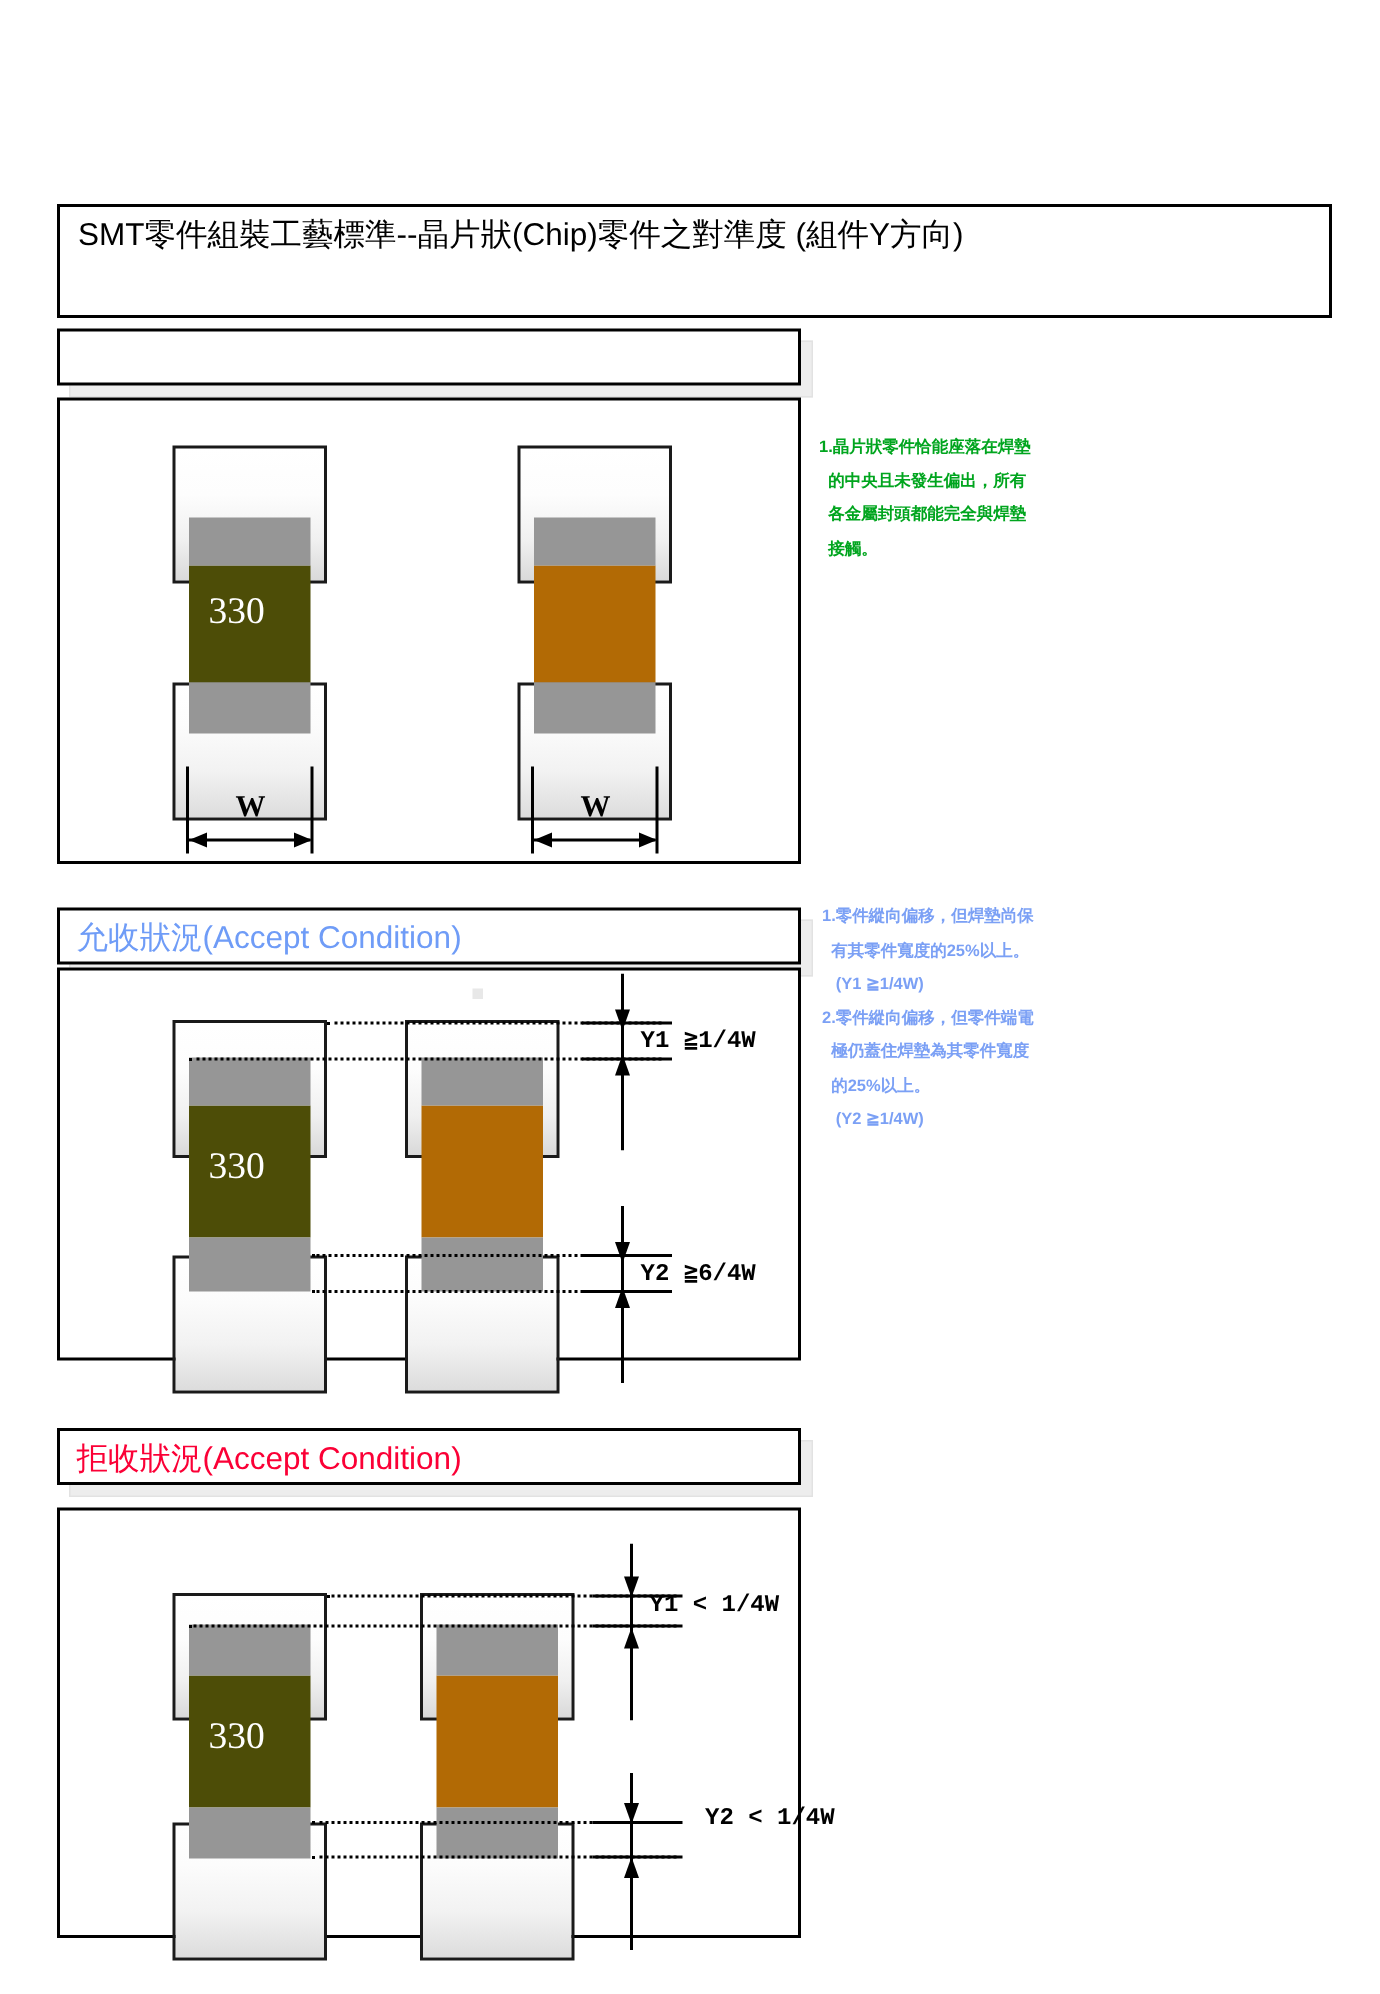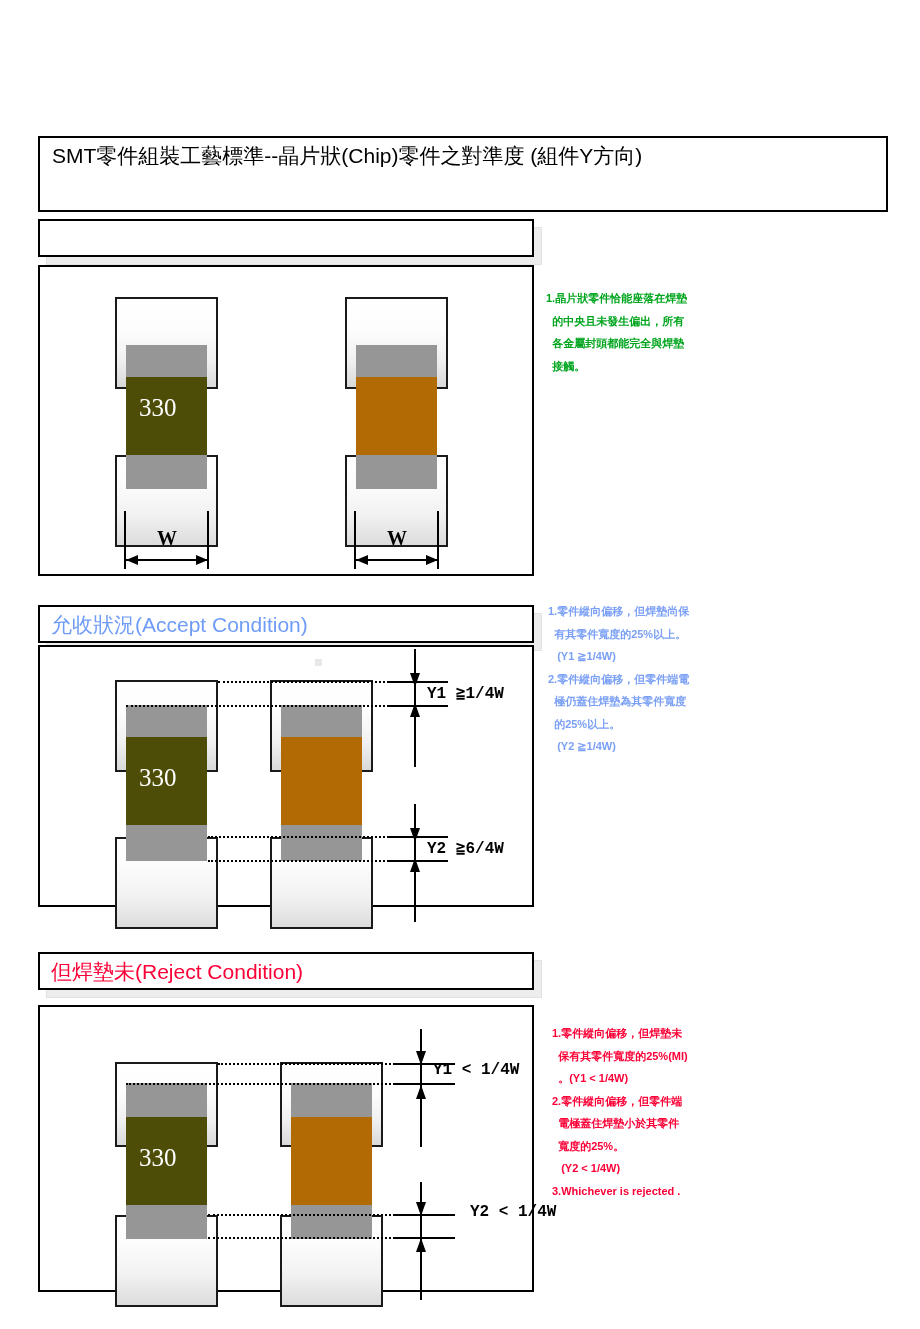--- a/index.html
+++ b/index.html
@@ -209,21 +209,21 @@
   有其零件寬度的25%以上。
    (Y1 ≧1/4W)
 2.零件縱向偏移，但零件端電
   極仍蓋住焊墊為其零件寬度
   的25%以上。
    (Y2 ≧1/4W)</div>
   </div>
 
   <div class="sec-head sec-reject">
     <div class="shadow"></div>
-    <span class="c-red">但焊墊未(Reject Condition)</span>
+    <span class="c-red">拒收狀況(Accept Condition)</span>
   </div>
 
   <div class="panel panel-reject">
 
     <div class="pad" style="left:75px;top:55px;width:103px;height:85px;"></div>
     <div class="pad flip" style="left:75px;top:208px;width:103px;height:92px;"></div>
     <div class="body-olive" style="left:86px;top:110px;width:81px;height:88px;"></div>
     <div class="term" style="left:86px;top:76px;width:81px;height:34px;"></div>
     <div class="term" style="left:86px;top:198px;width:81px;height:34px;"></div>
     <div class="body-label" style="left:99px;top:138px;">330</div>
@@ -251,24 +251,14 @@
     <div class="hline" style="left:355px;top:207px;width:60px;"></div>
     <div class="hline" style="left:355px;top:230px;width:60px;"></div>
     <svg style="position:absolute;left:372px;top:175px;" width="18" height="118">
       <line x1="9" y1="0" x2="9" y2="118" stroke="#000" stroke-width="2"></line>
       <path d="M9,34 L4,20 L14,20 Z" fill="#000"></path>
       <path d="M9,56 L4,70 L14,70 Z" fill="#000"></path>
     </svg>
     <div class="dimlabel" style="left:393px;top:196px;margin-left:37px;">Y2 &lt; 1/4W</div>
   </div>
 
-  <div class="notes notes-reject">
-    <div class="cn n-red">1.零件縱向偏移，但焊墊未
-  保有其零件寬度的25%(MI)
-  。(Y1 &lt; 1/4W)
-2.零件縱向偏移，但零件端
-  電極蓋住焊墊小於其零件
-  寬度的25%。
-   (Y2 &lt; 1/4W)
-3.Whichever is rejected .</div>
-  </div>
 
 </div>
 
 </body></html>

